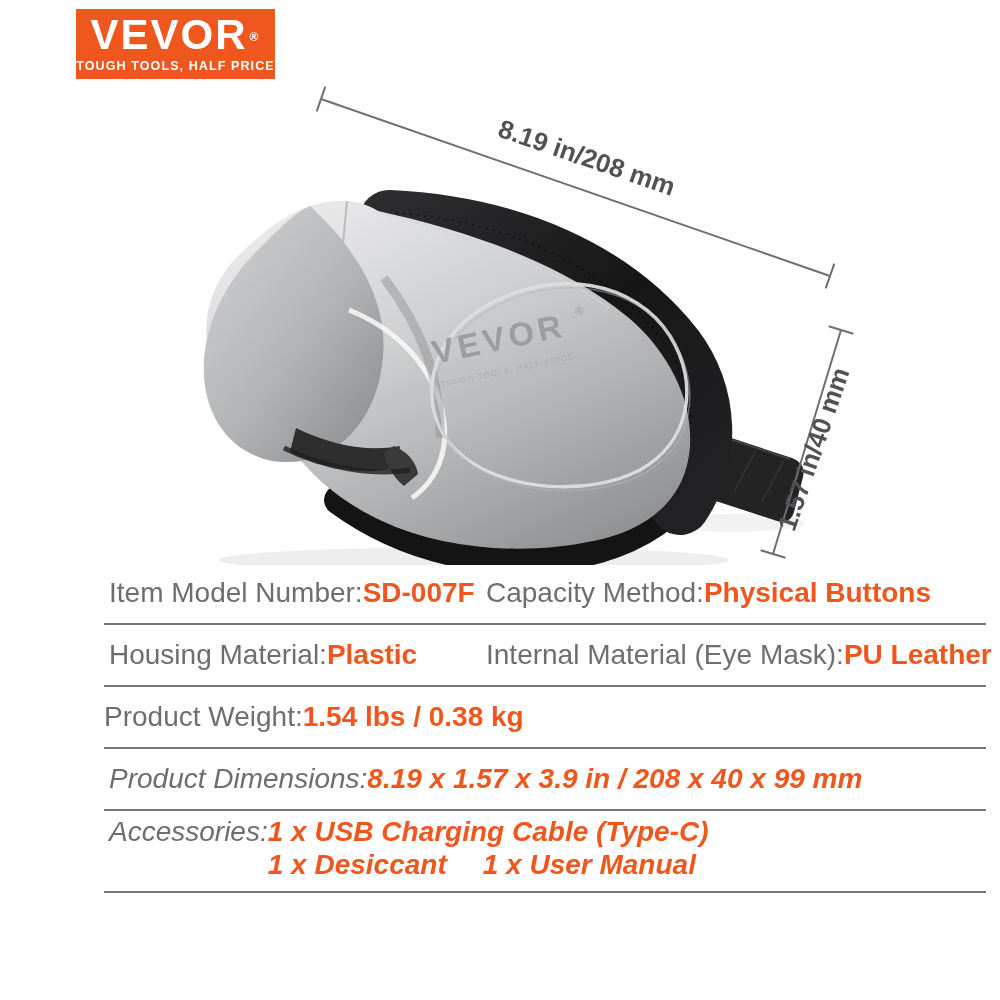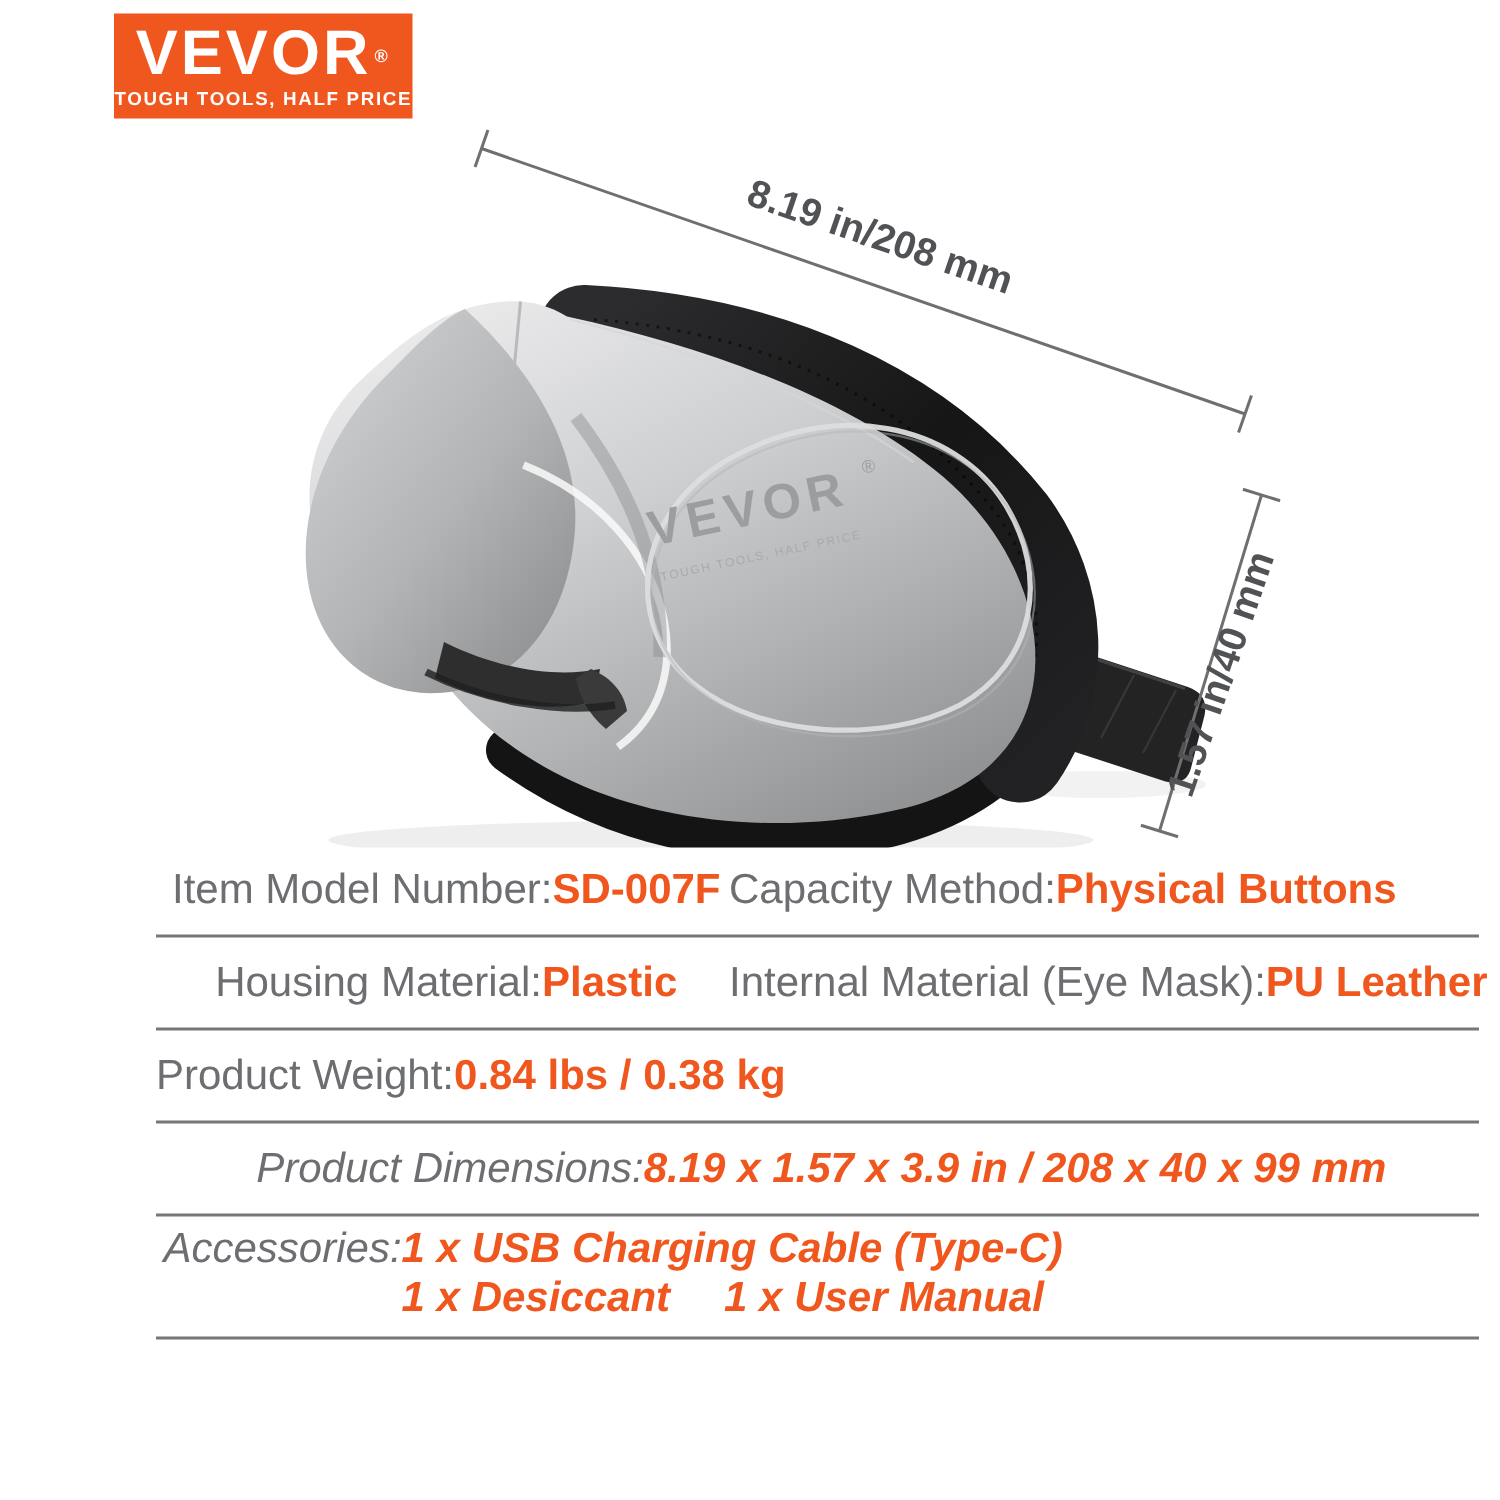--- a/index.html
+++ b/index.html
@@ -13,21 +13,21 @@
   .brand-reg{font-size:12px;font-weight:bold;margin-top:2px;margin-left:2px;}
   .brand-tagline{color:#fff;font-size:12.5px;font-weight:bold;letter-spacing:1.1px;margin-top:2px;white-space:nowrap;}
   
   .hero-svg{position:absolute;left:0;top:0;width:1000px;height:565px;}
   
   .specs{position:absolute;left:60px;top:563px;width:882px;font-size:28px;color:#6d6e71;}
   .spec-row{display:flex;align-items:center;height:62px;box-sizing:border-box;
             border-bottom:2px solid #76777a;}
   .spec-row.acc{height:auto;align-items:flex-start;padding:4px 0 10px 0;}
   .cell{white-space:nowrap;}
-  .c1{width:377px;flex:none;padding-left:5px;text-align:center;}
+  .c1{width:377px;flex:none;padding-left:5px;}
   .c2{flex:1;}
   .c1.wide{width:auto;flex:1;font-style:italic;}
   .lbl{color:#6d6e71;font-weight:normal;}
   .val{color:#f0571e;font-weight:bold;}
   .acc-values{display:flex;flex-direction:column;line-height:33px;}
   .acc-line2{display:flex;gap:36px;}
 </style>
 </head>
 <body>
 
@@ -142,21 +142,21 @@
       <div class="cell c1">
         <span class="lbl">Housing Material:</span><span class="val">Plastic</span>
       </div>
       <div class="cell c2">
         <span class="lbl">Internal Material (Eye Mask):</span><span class="val">PU Leather</span>
       </div>
     </div>
 
     <div class="spec-row">
       <div class="cell c2">
-        <span class="lbl">Product Weight:</span><span class="val">0.84 lbs / 0.38 kg</span>
+        <span class="lbl">Product Weight:</span><span class="val">1.54 lbs / 0.38 kg</span>
       </div>
     </div>
 
     <div class="spec-row">
       <div class="cell c1 wide">
         <span class="lbl">Product Dimensions:</span><span class="val">8.19 x 1.57 x 3.9 in / 208 x 40 x 99 mm</span>
       </div>
     </div>
 
     <div class="spec-row acc">

